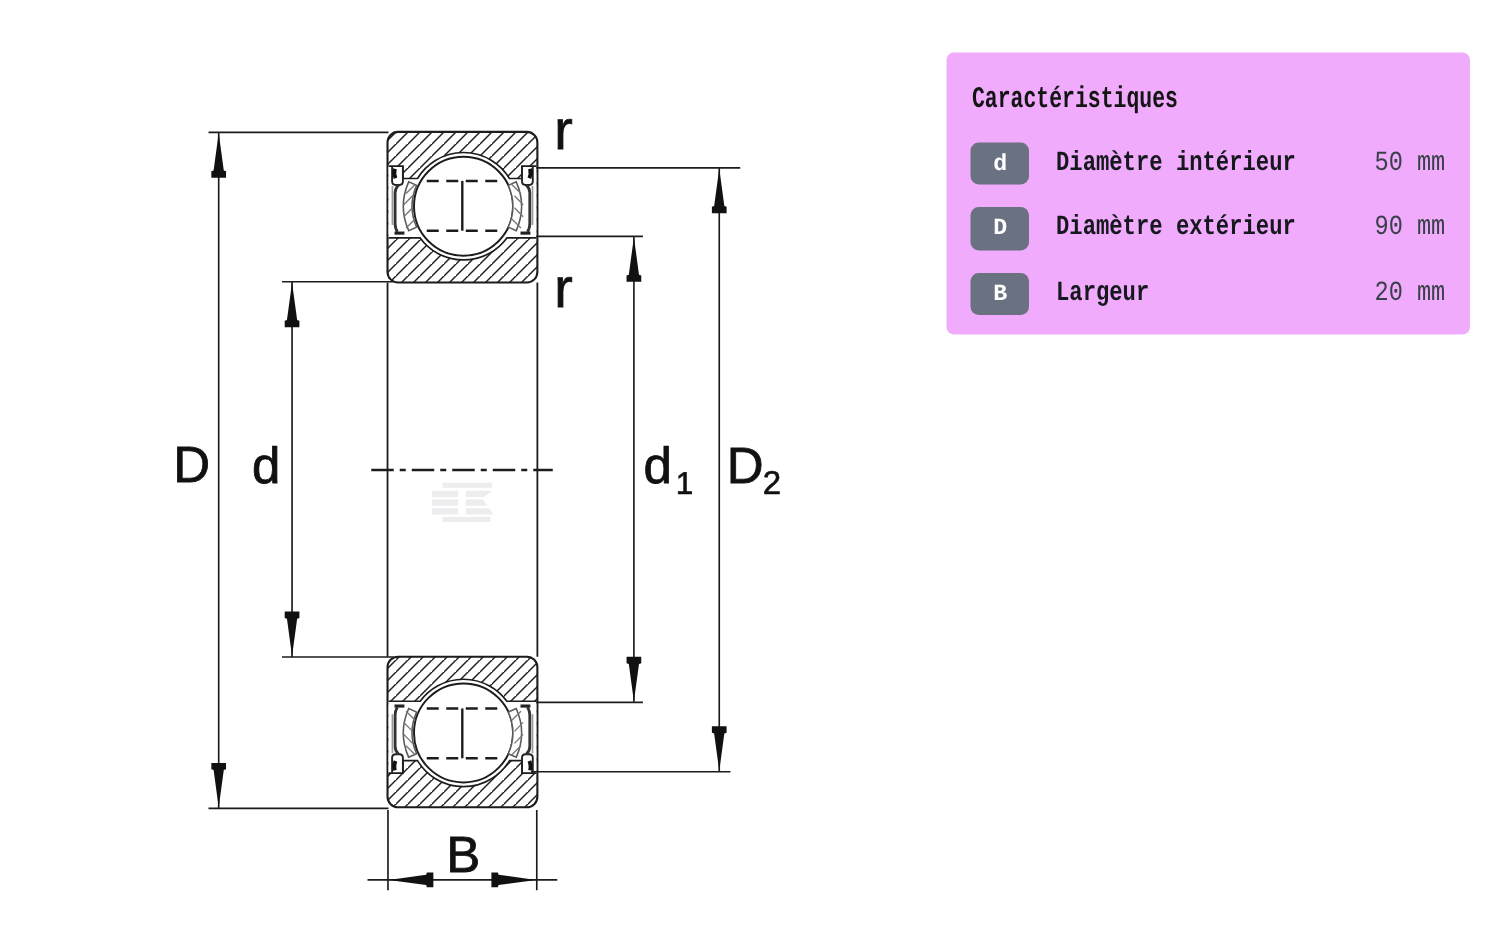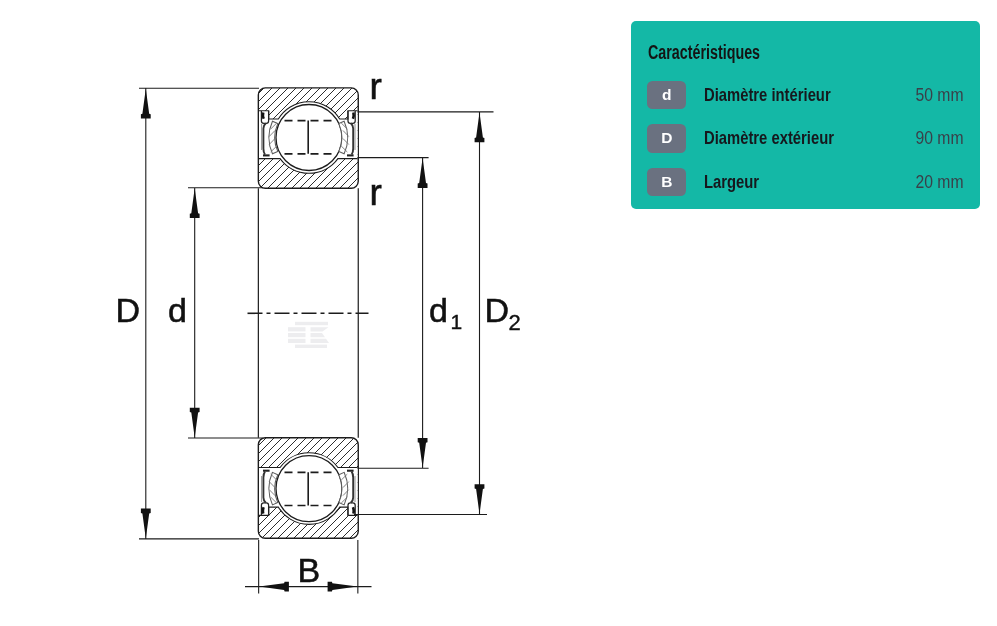--- a/index.html
+++ b/index.html
@@ -1,18 +1,18 @@
 <!DOCTYPE html>
 <html><head>
 <meta charset="utf-8">
 <style>
 html,body{margin:0;padding:0;width:997px;height:626px;background:#fff;overflow:hidden;
 font-family:"Liberation Sans",sans-serif;}
 #stage{position:relative;width:997px;height:626px;}
-.panel{position:absolute;left:630.5px;top:21px;width:349.5px;height:188px;background:#14b8a6;border-radius:5px;}
+.panel{position:absolute;left:630.5px;top:35px;width:349.5px;height:188px;background:#f0abfc;border-radius:5px;font-family:Liberation Mono, monospace;}
 .ptitle{position:absolute;left:17.5px;top:20px;font-size:20px;font-weight:bold;color:#141414;
 transform:scaleX(0.715);transform-origin:left center;white-space:nowrap;}
 .row{position:absolute;left:0;width:100%;height:29px;}
 .badge{position:absolute;left:16.8px;top:0;width:39px;height:28.5px;border-radius:5.5px;background:#6a7180;
 color:#fff;font-weight:bold;font-size:15.5px;text-align:center;line-height:28.5px;}
 .lbl{position:absolute;left:73.5px;top:0;height:28.5px;line-height:28.5px;font-size:18.5px;font-weight:bold;color:#16181d;
 transform:scaleX(0.80);transform-origin:left center;white-space:nowrap;}
 .val{position:absolute;right:16px;top:0;height:28.5px;line-height:28.5px;font-size:18.5px;color:#3a4049;
 transform:scaleX(0.85);transform-origin:right center;white-space:nowrap;}
 </style>

